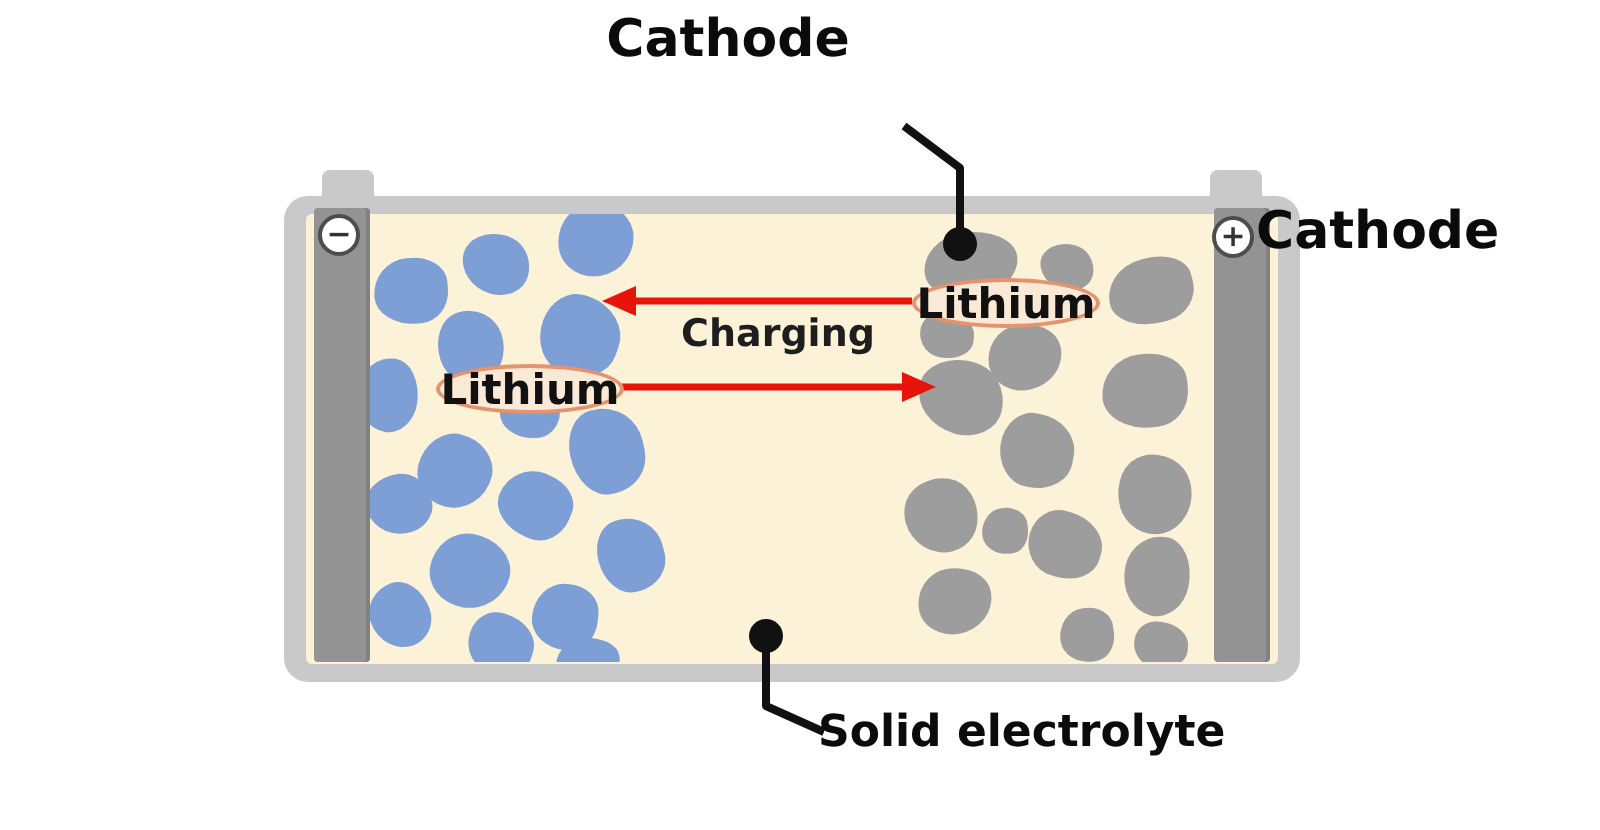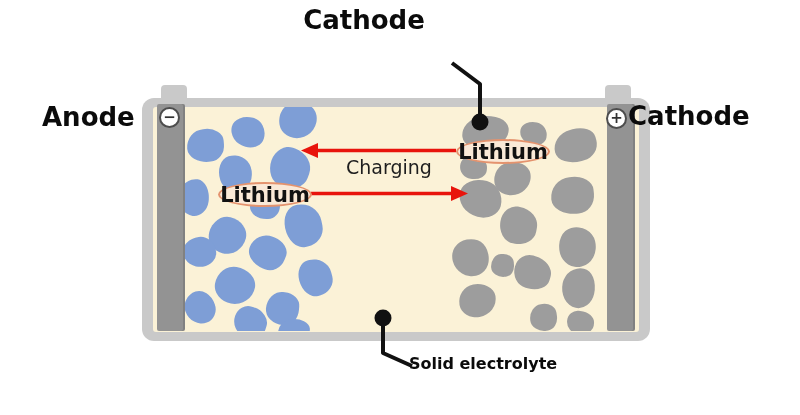--- a/index.html
+++ b/index.html
@@ -55,38 +55,37 @@
   .lithium-oval {
     width:94px; height:25px; box-sizing:border-box;
     background:var(--lithium-fill); border:2px solid var(--lithium-border);
     border-radius:50%; display:flex; align-items:center; justify-content:center;
     font-size:21px; font-weight:bold; color:#111; z-index:7;
   }
   #lithium-left  { left:218px; top:182px; }
   #lithium-right { left:456px; top:139px; }
 
   
-  .flow-label { font-size:19px; color:#1e1e1e; text-align:center; width:190px; z-index:7; white-space:nowrap; }
+  .flow-label { font-size:19px; color:#1e1e1e; text-align:center; width:190px; z-index:7; white-space:nowrap;font-weight:bold; }
   #charging-label    { left:294px; top:156px; }
   #discharging-label { left:290px; top:201px; }
 
-  #electrolyte-label { left:409px; top:354px; font-size:16px; font-weight:bold; color:#0b0b0b; white-space:nowrap; z-index:8; }
+  #electrolyte-label { left:409px; top:354px; font-size:22px; font-weight:bold; color:#0b0b0b; white-space:nowrap; z-index:8; }
   #anode-label   { left:42px;  top:102px; }
   #cathode-label { left:628px; top:101px; }
 </style>
 </head>
 <body>
 
 <div id="stage">
 
   <div class="abs big-label" id="title">
     <div>Cathode</div>
   </div>
 
-  <div class="abs big-label" id="anode-label">Anode</div>
   <div class="abs big-label" id="cathode-label">Cathode</div>
 
   <div class="abs terminal-tab" id="tab-left"></div>
   <div class="abs terminal-tab" id="tab-right"></div>
   <div class="abs" id="case"></div>
   <div class="abs" id="interior"></div>
   <div class="abs electrode-bar" id="bar-anode"></div>
   <div class="abs electrode-bar" id="bar-cathode"></div>
 
   <div class="abs" id="particle-layer">

